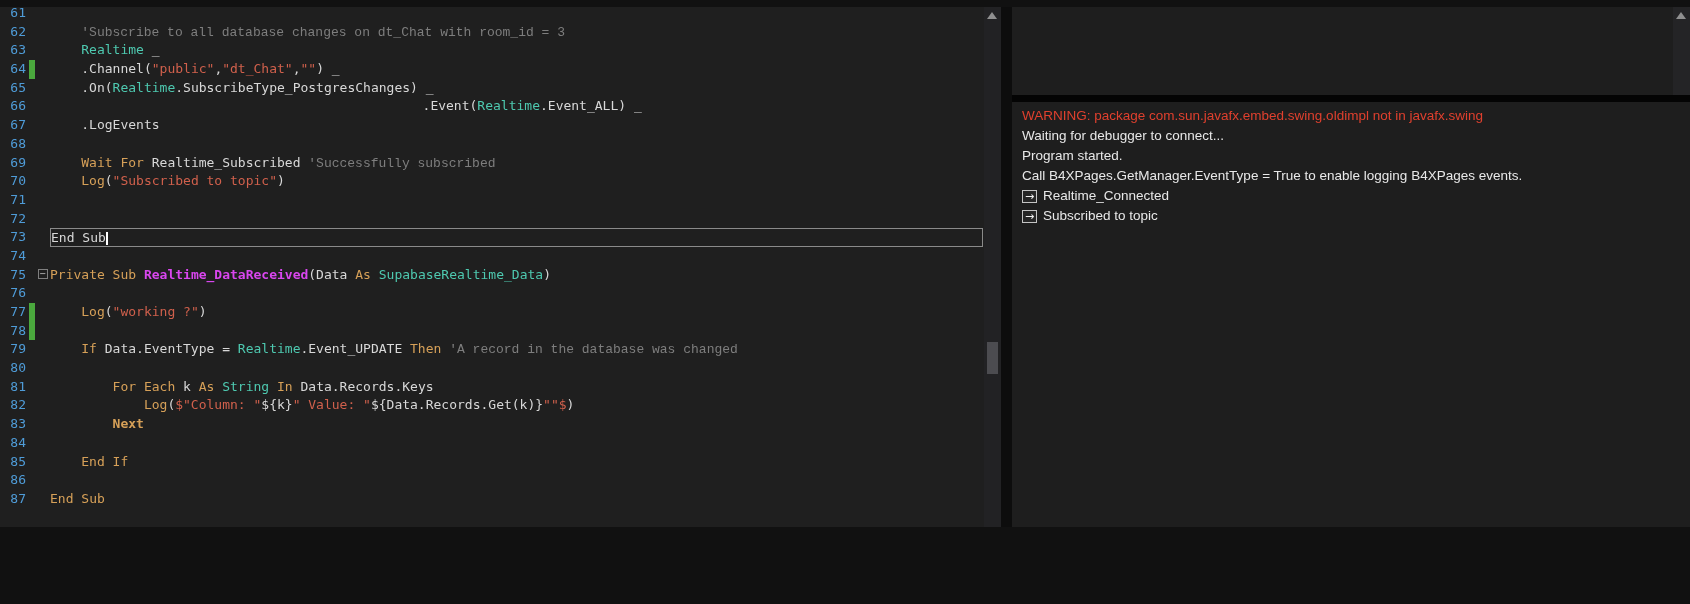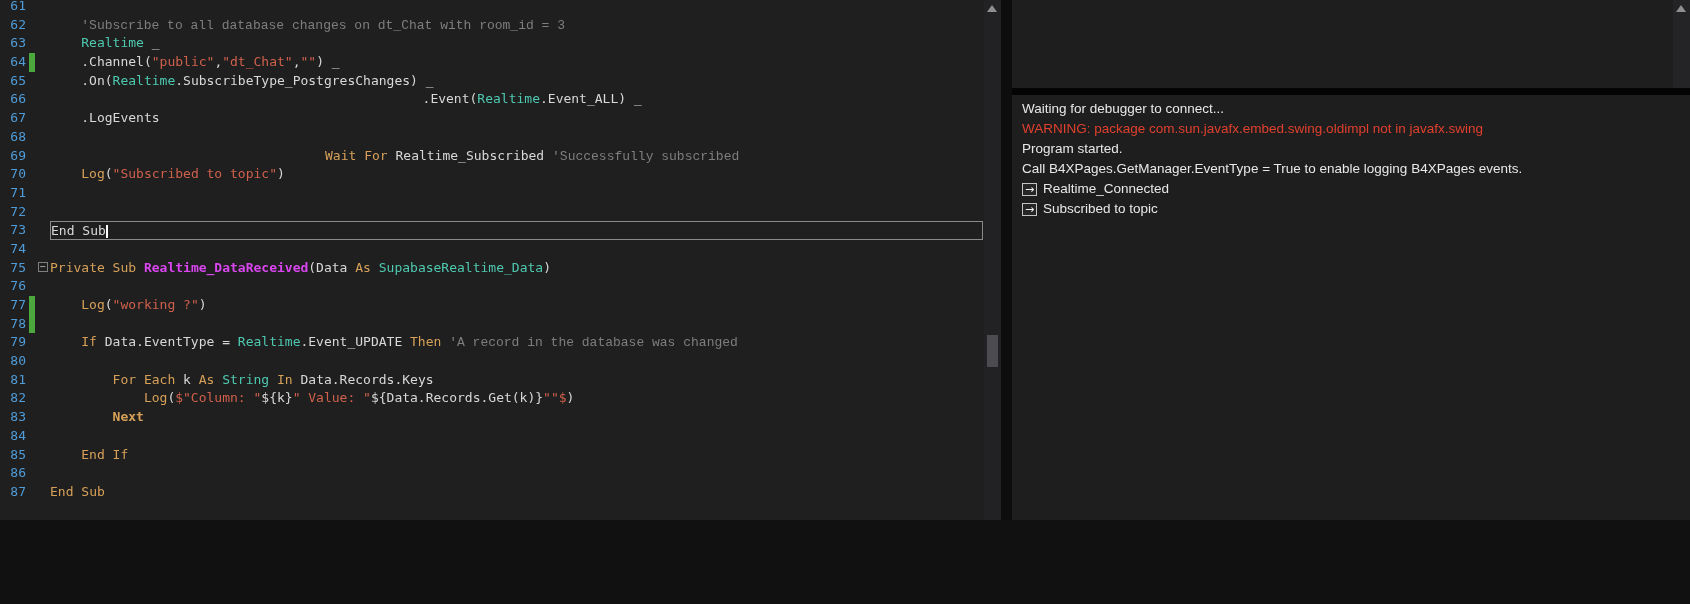--- a/index.html
+++ b/index.html
@@ -1,19 +1,19 @@
 <!DOCTYPE html>
 <html style="--editor-bg: #1f1f1f; --line-number: #4f9cd8; --keyword: #d6a058; --type: #4ec9b0; --string: #d0604c; --comment: #7e7e7e; --plain: #d8d8d8; --changed-line: #4aa83d; --warning: #e0402e; --log-text: #e8e8e8;"><head>
 <meta charset="utf-8">
 <style>
   * { margin:0; padding:0; box-sizing:border-box; }
   body { background:#111; }
   .screen {
     position:relative; width:1690px; height:520px; overflow:hidden;
-    background:#1e1e1e; font-family:"DejaVu Sans Mono", monospace;
+    background:#1e1e1e; font-family:"DejaVu Sans Mono", monospace;margin-top:7px;
   }
 
   
   .editor {
     position:absolute; left:0; top:0; width:984px; height:545px;
     background:var(--editor-bg,#1f1f1f); overflow:hidden;
   }
   .code-lines { position:absolute; left:0; top:-3px; right:0; }
   .row { display:flex; height:18.7px; line-height:18.7px; font-size:13px; }
   .lnum { width:26px; flex:none; text-align:right; color:var(--line-number,#4f9cd8); }
@@ -123,21 +123,21 @@
         <div class="row">
           <span class="lnum">68</span>
           <span class="chg"></span>
           <span class="foldcol"></span>
           <span class="codeln" style="padding-left: 0ch;"></span>
         </div>
         <div class="row">
           <span class="lnum">69</span>
           <span class="chg"></span>
           <span class="foldcol"></span>
-          <span class="codeln" style="padding-left: 4ch; text-align: center;"><span class="tk-kw">Wait For</span><span class="tk-plain"> Realtime_Subscribed </span><span class="tk-comment">'Successfully subscribed</span></span>
+          <span class="codeln" style="padding-left: 4ch;"><span class="tk-kw">Wait For</span><span class="tk-plain"> Realtime_Subscribed </span><span class="tk-comment">'Successfully subscribed</span></span>
         </div>
         <div class="row">
           <span class="lnum">70</span>
           <span class="chg"></span>
           <span class="foldcol"></span>
           <span class="codeln" style="padding-left: 4ch;"><span class="tk-kw">Log</span><span class="tk-plain">(</span><span class="tk-str">"Subscribed to topic"</span><span class="tk-plain">)</span></span>
         </div>
         <div class="row">
           <span class="lnum">71</span>
           <span class="chg"></span>
@@ -259,22 +259,22 @@
   <div class="right-top">
     <div class="rt-scroll">
       <div class="sarrow up"></div>
     </div>
   </div>
 
   <div class="right-divider"></div>
 
   <div class="log-pane">
     <div id="log-lines">
+        <div class="log-line warning"><span>WARNING: package com.sun.javafx.embed.swing.oldimpl not in javafx.swing</span></div>
         <div class="log-line"><span>Waiting for debugger to connect...</span></div>
-        <div class="log-line warning"><span>WARNING: package com.sun.javafx.embed.swing.oldimpl not in javafx.swing</span></div>
         <div class="log-line"><span>Program started.</span></div>
         <div class="log-line"><span>Call B4XPages.GetManager.EventType = True to enable logging B4XPages events.</span></div>
         <div class="log-line"><span class="logicon">→</span><span>Realtime_Connected</span></div>
         <div class="log-line"><span class="logicon">→</span><span>Subscribed to topic</span></div>
       </div>
   </div>
 
   <div class="bottom-band"></div>
 
 </div>

